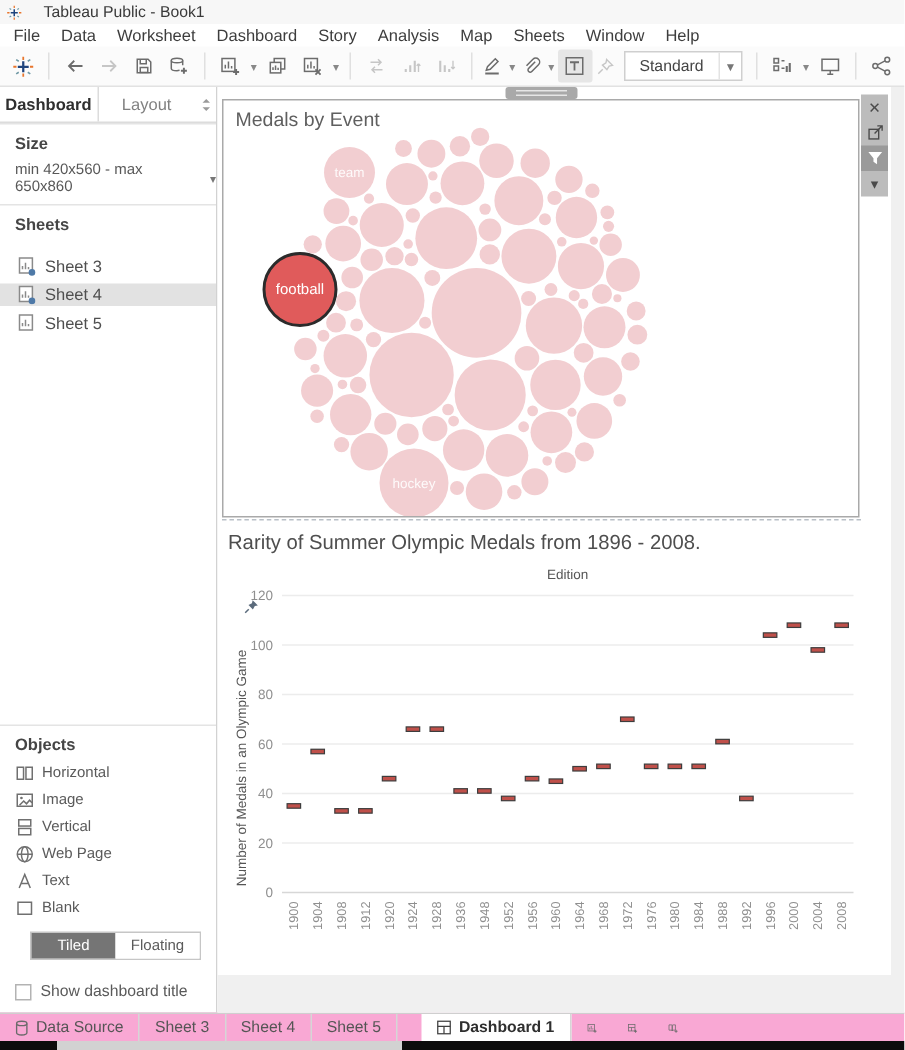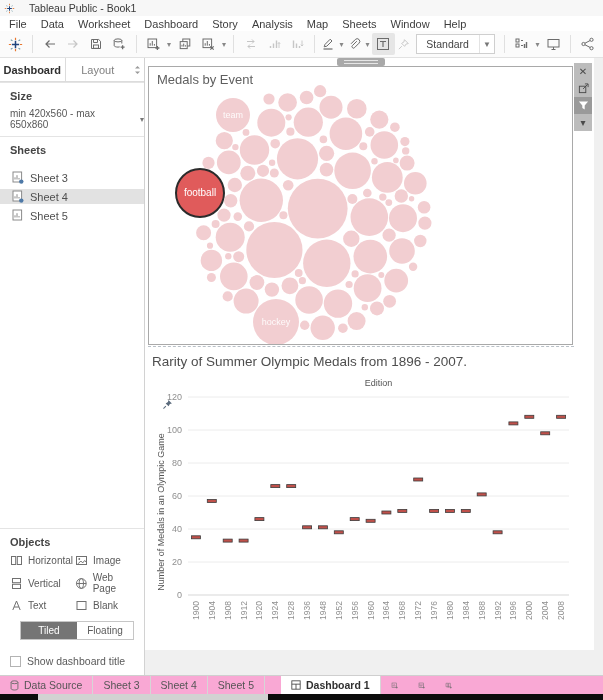--- a/index.html
+++ b/index.html
@@ -36,21 +36,21 @@
   .sb-tabtoggle { width:14px; display:flex; align-items:center; justify-content:center; }
   .sb-devprev { margin:7px auto 8px; width:104px; height:20px; border:1px solid #c8c8c8; border-radius:1px;
      background:#fff; font-size:10.5px; color:#575757; display:flex; align-items:center; justify-content:center; }
   .sb-sec { border-top:1px solid #e4e4e4; padding:7px 0 6px 10px; }
   .sb-h { font-weight:bold; font-size:11px; color:#454545; margin-bottom:6px; }
   .sb-sizeval { font-size:10px; color:#585858; display:flex; align-items:center; gap:4px; }
   .sb-sizeval .caret { font-size:8px; color:#777; }
   .sheetrow { display:flex; align-items:center; gap:6px; height:15px; padding-left:12px; margin:2px 0; color:#4f4f4f; font-size:11px; }
   .sheetrow.sel { background:#e2e2e2; }
   .sb-flex { flex:1; }
-  .objgrid { display:grid; grid-template-columns:1fr 1fr; row-gap:5px; column-gap:2px; padding-right:6px; }
+  .objgrid { display:grid; grid-template-columns:1fr; row-gap:5px; column-gap:2px; padding-right:6px; }
   .objitem { display:flex; align-items:center; gap:5px; font-size:10px; color:#5a5a5a; }
   .seg { display:flex; margin:9px 10px 0 10px; border:1px solid #c6c6c6; height:19px; }
   .seg > div { flex:1; display:flex; align-items:center; justify-content:center; font-size:10px; }
   .seg .on { background:#757575; color:#fff; }
   .seg .off { background:#fff; color:#5a5a5a; }
   .sb-check { display:flex; align-items:center; gap:6px; padding:9px 0 8px 10px; font-size:10.5px; color:#5a5a5a; }
   .cbox { width:11px; height:11px; border:1px solid #b3b3b3; background:#fff; }
 
   
   .canvas { flex:1; position:relative; background:#fff; min-width:0; }
@@ -468,21 +468,21 @@
         </div>
         <div class="zc dark">
           <svg width="11" height="11" viewBox="0 0 12 12">
             <path d="M1 1.5h10L7.3 6v4.4L4.7 8.6V6z" fill="#fff"></path>
           </svg>
         </div>
         <div class="zc">▾</div>
       </div>
 
       <div class="zone2">
-        <div class="ztitle2">Rarity of Summer Olympic Medals from 1896 - 2007.</div>
+        <div class="ztitle2">Rarity of Summer Olympic Medals from 1896 - 2008.</div>
         <div class="colhdr">Edition</div>
         <div class="ylab">Number of Medals in an Olympic Game</div>
         <svg class="ypin" width="11" height="11" viewBox="0 0 12 12">
           <path d="M7 1.2 10.8 5l-2.2.5L7.2 8 4 4.8 6.5 3.4z" fill="#5b6b7c"></path>
           <path d="M4.2 7.8 1.6 10.4" stroke="#5b6b7c" stroke-width="1.1" fill="none"></path>
         </svg>
         <svg id="scatter-svg" width="426" height="245">
             <text x="34" y="209" text-anchor="end" fill="#8f8f8f" font-size="9" font-family="&quot;Liberation Sans&quot;, sans-serif">0</text>
             <line x1="40" y1="173" x2="421" y2="173" stroke="#ececec" stroke-width="1"></line>
             <text x="34" y="176" text-anchor="end" fill="#8f8f8f" font-size="9" font-family="&quot;Liberation Sans&quot;, sans-serif">20</text>

